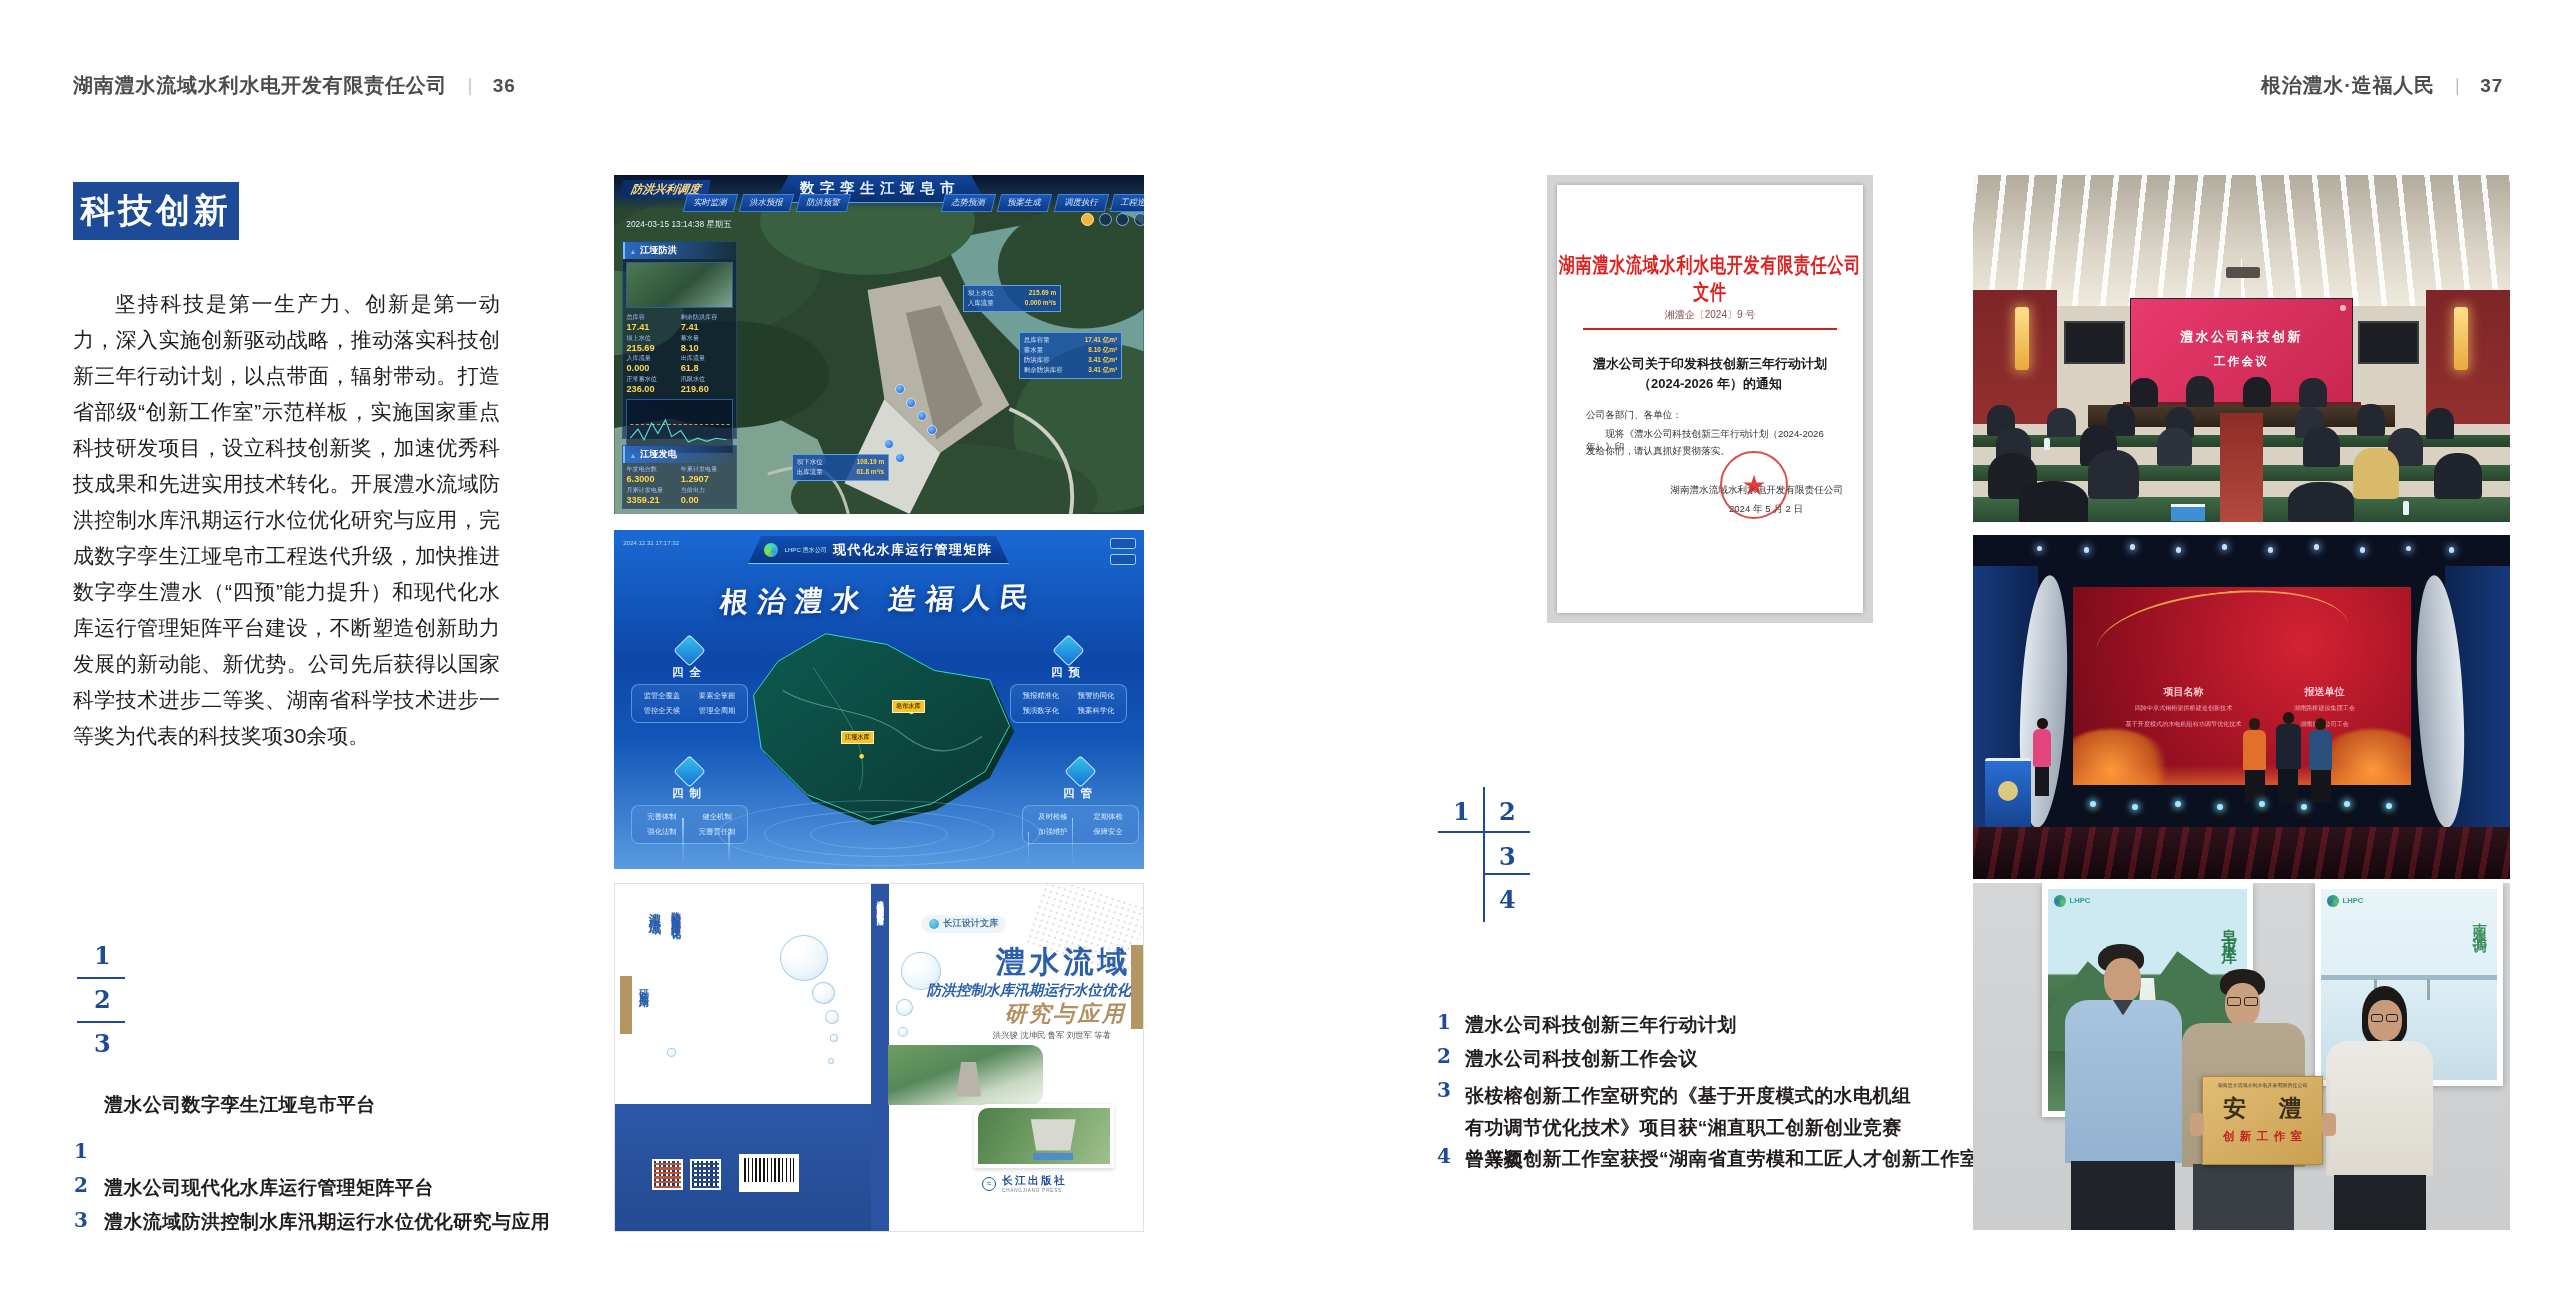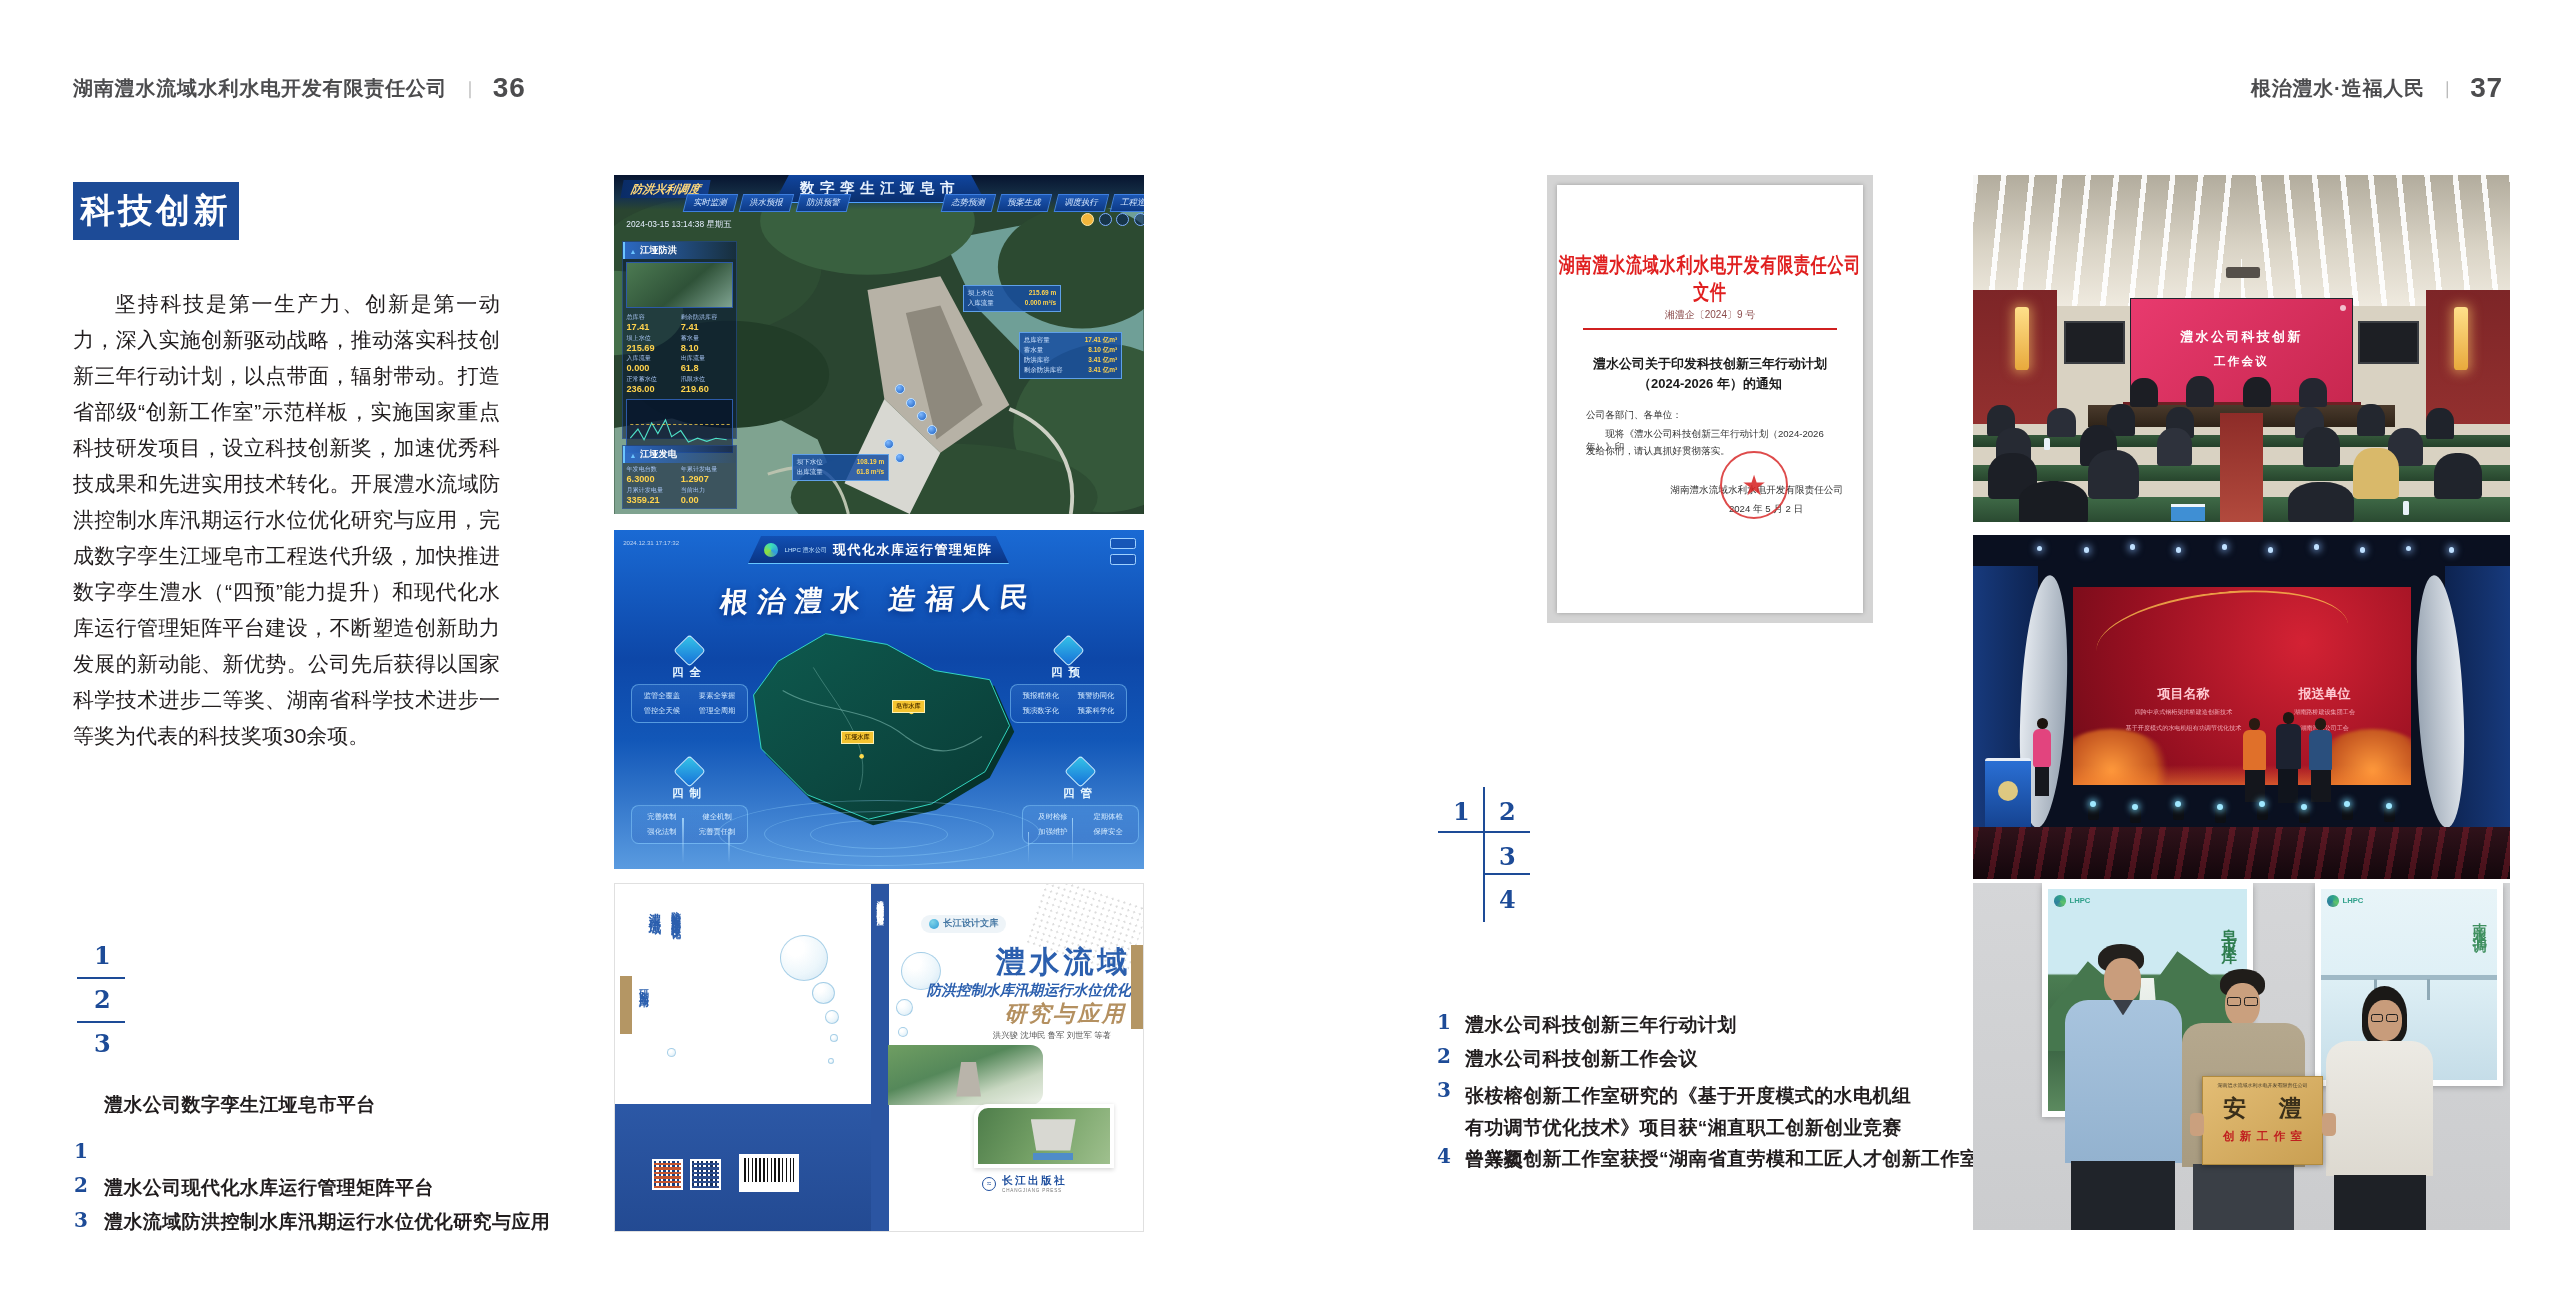--- a/index.html
+++ b/index.html
@@ -4,21 +4,21 @@
 <style>
   * { margin:0; padding:0; box-sizing:border-box; }
   body { background:#ffffff; font-family:"Liberation Sans", sans-serif; }
   #canvas { position:relative; width:2576px; height:1306px; background:#ffffff; overflow:hidden; }
   .abs { position:absolute; }
   .vtext { writing-mode:vertical-rl; text-orientation:upright; }
 
   
   .runhead { position:absolute; top:72px; font-size:20px; font-weight:bold; color:#4c4c4e; letter-spacing:0.8px; display:flex; align-items:center; }
   .runhead .sep { color:#a9a9a9; font-weight:normal; padding:0 14px; font-size:17px; }
-  .runhead .pg { font-size:28px; }
+  .runhead .pg { font-size:19px; }
 
   
   .sec-title { left:73px; top:182px; width:166px; height:58px; background:#1d4b97; color:#fff;
     font-size:34px; font-weight:bold; display:flex; align-items:center; justify-content:center; letter-spacing:3.8px; }
   .body-text { left:73px; top:286px; width:427px; font-size:21px; line-height:36px; color:#211d1e;
     text-align:justify; text-indent:2em; }
   .fig-num { position:absolute; color:#1d4b97; font-weight:bold; font-family:"DejaVu Serif", serif; font-size:24px; }
   .fig-line { position:absolute; height:1.5px; background:#1d4b97; }
   .cap-num { position:absolute; color:#1d4b97; font-weight:bold; font-family:"DejaVu Serif", serif; font-size:20px; }
   .cap-text { position:absolute; color:#211d1e; font-weight:bold; font-size:19px; letter-spacing:0.4px; }
@@ -101,21 +101,21 @@
   
   .mt { background:#d9d2c2; }
   .sil { position:absolute; background:#23272f; border-radius:45% 45% 10% 10%; }
 
   
   .st { background:#0a1020; }
   .st-dot { position:absolute; width:5.4px; height:5.4px; border-radius:50%; background:#bfe0ff; box-shadow:0 0 7.7px 2.3px rgba(140,190,255,.6); }
   .st-fix { position:absolute; width:10.7px; height:15.4px; background:#0d0f14; border-radius:2.3px; }
   .st-fix::before { content:""; position:absolute; left:2.3px; top:-3.8px; width:6.1px; height:6.1px; border-radius:50%;
     background:#9fe8ff; box-shadow:0 0 6.1px 2.3px rgba(120,220,255,.7); }
-  .st-colhead { font-size:13px; color:#ffc9d2; font-weight:bold; margin-bottom:3.8px; }
+  .st-colhead { font-size:10px; color:#ffc9d2; font-weight:bold; margin-bottom:3.8px; }
   .st-colrow { font-size:6.1px; color:#f3aab6; line-height:10px; }
 
   
   .gp { background:linear-gradient(180deg,#d5d6d8,#cbccce); }
   .gp-poster { position:absolute; background:#ffffff; box-shadow:0 1.5px 6.1px rgba(0,0,0,.25); padding:6.1px; }
 </style>
 </head>
 <body>
 
 <div id="canvas">

